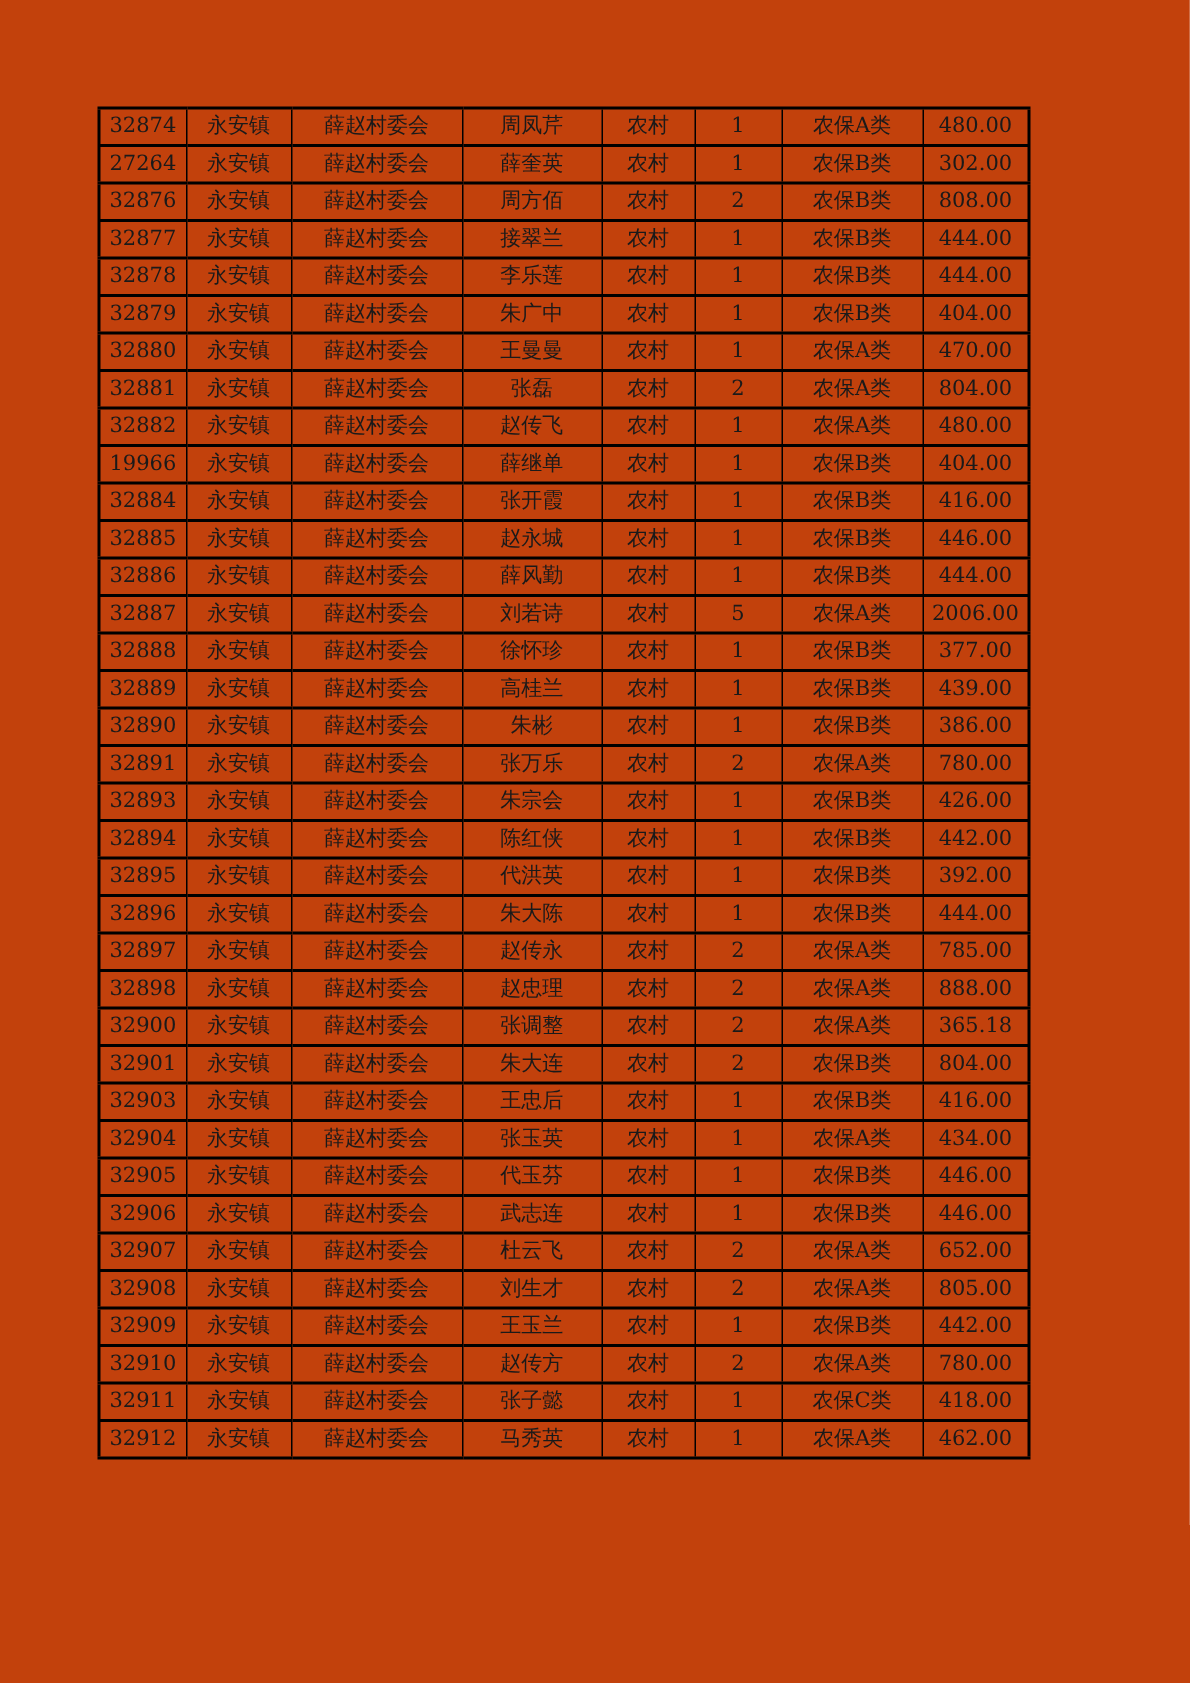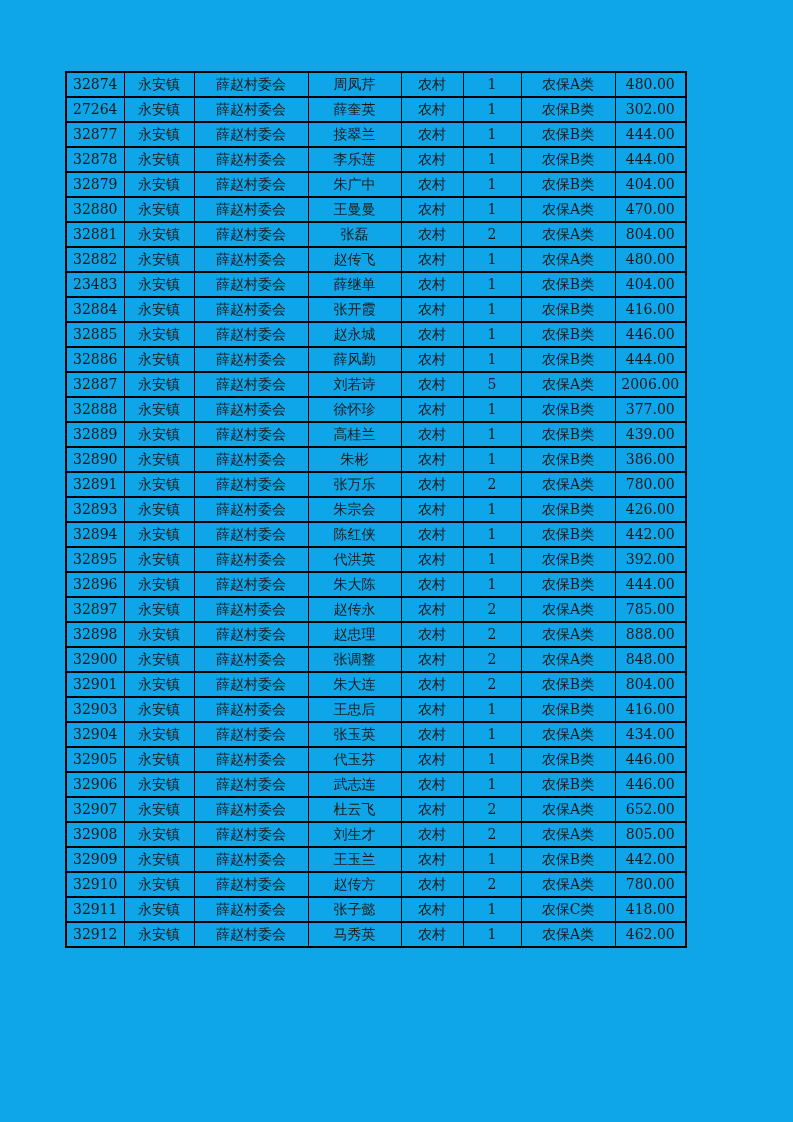--- a/index.html
+++ b/index.html
@@ -12,21 +12,21 @@
     background: #ffffff;
     position: relative;
     font-family: "DejaVu Serif", "Liberation Serif", serif;
     color: #000000;
   }
   .page {
     position: absolute;
     left: 0; top: 0;
     width: 793px;
     height: 1122px;
-    background: #0ea5e9;
+    background: #c2410c;
     overflow: hidden;
   }
   table.register {
     position: absolute;
     left: 65px;
     top: 71px;
     width: 620px;
     border-collapse: collapse;
     table-layout: fixed;
     border: 2px solid #000000;
@@ -85,20 +85,30 @@
           <td>27264</td>
           <td>永安镇</td>
           <td>薛赵村委会</td>
           <td>薛奎英</td>
           <td>农村</td>
           <td>1</td>
           <td>农保B类</td>
           <td>302.00</td>
         </tr>
         <tr>
+          <td>32876</td>
+          <td>永安镇</td>
+          <td>薛赵村委会</td>
+          <td>周方佰</td>
+          <td>农村</td>
+          <td>2</td>
+          <td>农保B类</td>
+          <td>808.00</td>
+        </tr>
+        <tr>
           <td>32877</td>
           <td>永安镇</td>
           <td>薛赵村委会</td>
           <td>接翠兰</td>
           <td>农村</td>
           <td>1</td>
           <td>农保B类</td>
           <td>444.00</td>
         </tr>
         <tr>
@@ -145,21 +155,21 @@
           <td>32882</td>
           <td>永安镇</td>
           <td>薛赵村委会</td>
           <td>赵传飞</td>
           <td>农村</td>
           <td>1</td>
           <td>农保A类</td>
           <td>480.00</td>
         </tr>
         <tr>
-          <td>23483</td>
+          <td>19966</td>
           <td>永安镇</td>
           <td>薛赵村委会</td>
           <td>薛继单</td>
           <td>农村</td>
           <td>1</td>
           <td>农保B类</td>
           <td>404.00</td>
         </tr>
         <tr>
           <td>32884</td>
@@ -302,21 +312,21 @@
           <td>888.00</td>
         </tr>
         <tr>
           <td>32900</td>
           <td>永安镇</td>
           <td>薛赵村委会</td>
           <td>张调整</td>
           <td>农村</td>
           <td>2</td>
           <td>农保A类</td>
-          <td>848.00</td>
+          <td>365.18</td>
         </tr>
         <tr>
           <td>32901</td>
           <td>永安镇</td>
           <td>薛赵村委会</td>
           <td>朱大连</td>
           <td>农村</td>
           <td>2</td>
           <td>农保B类</td>
           <td>804.00</td>

